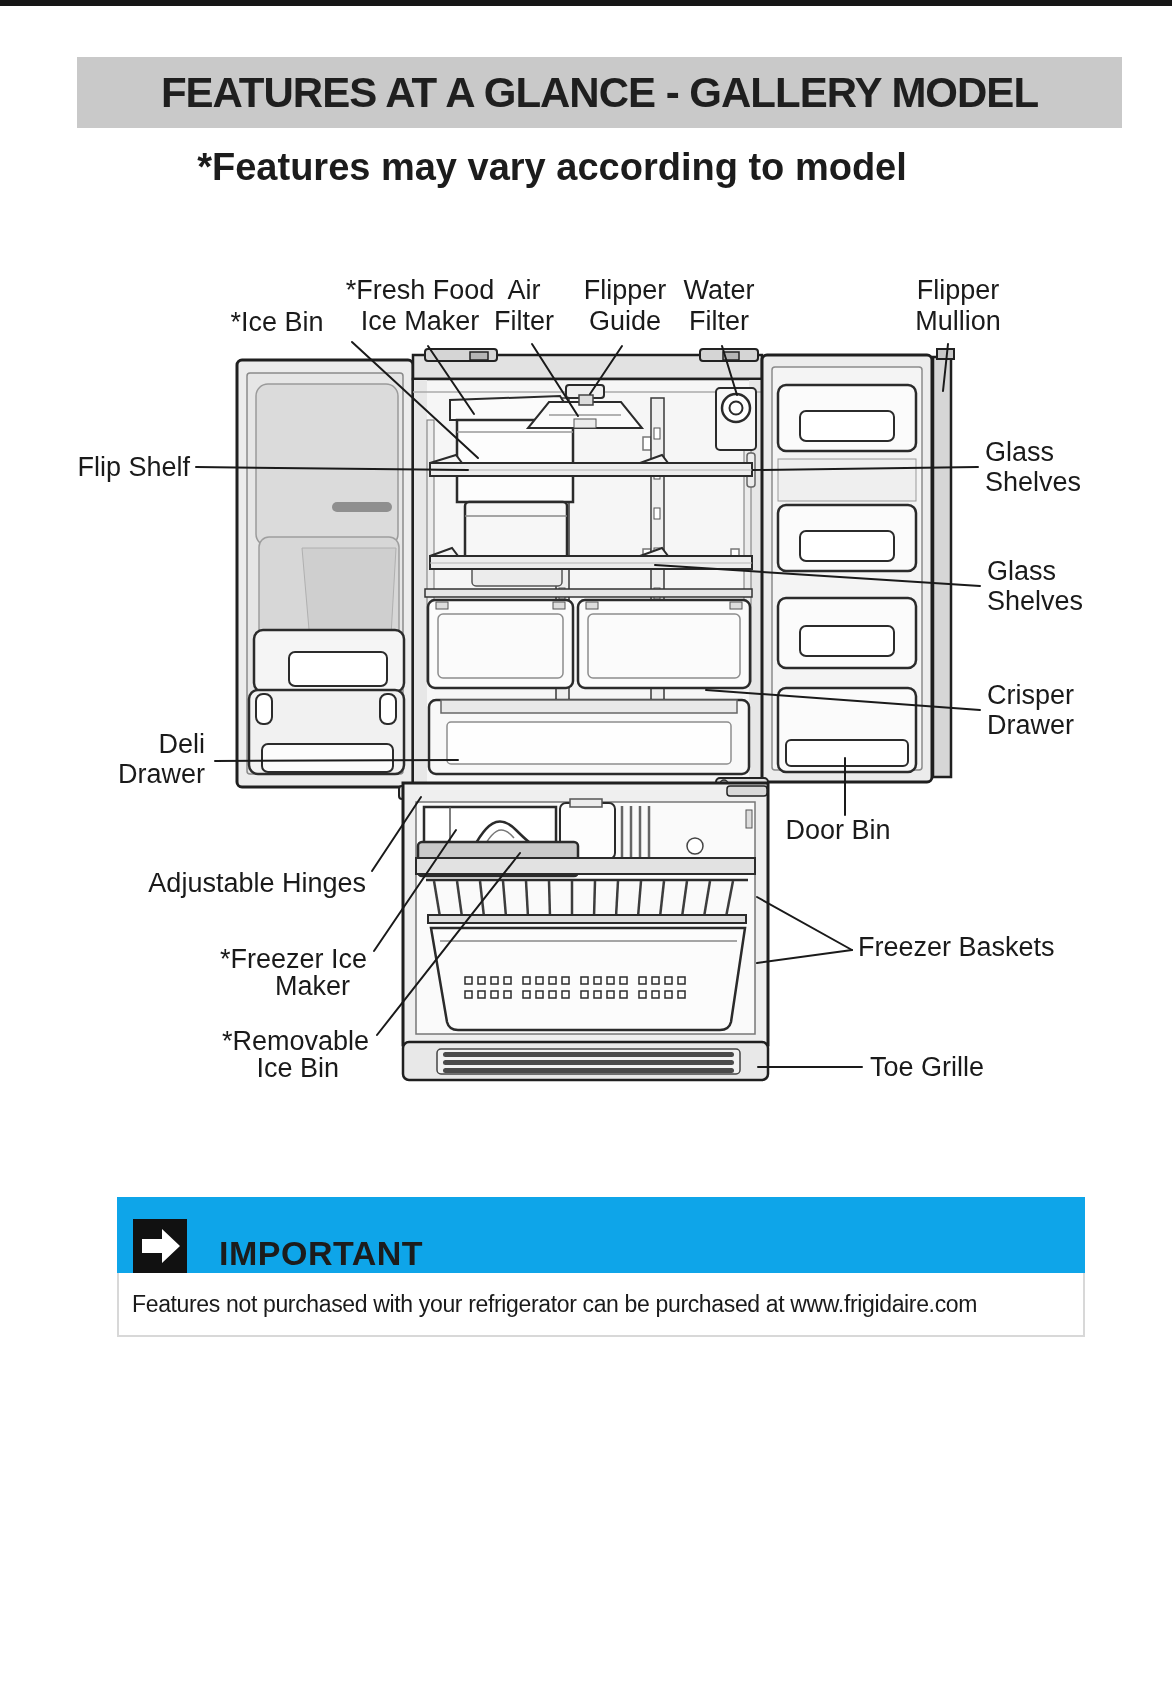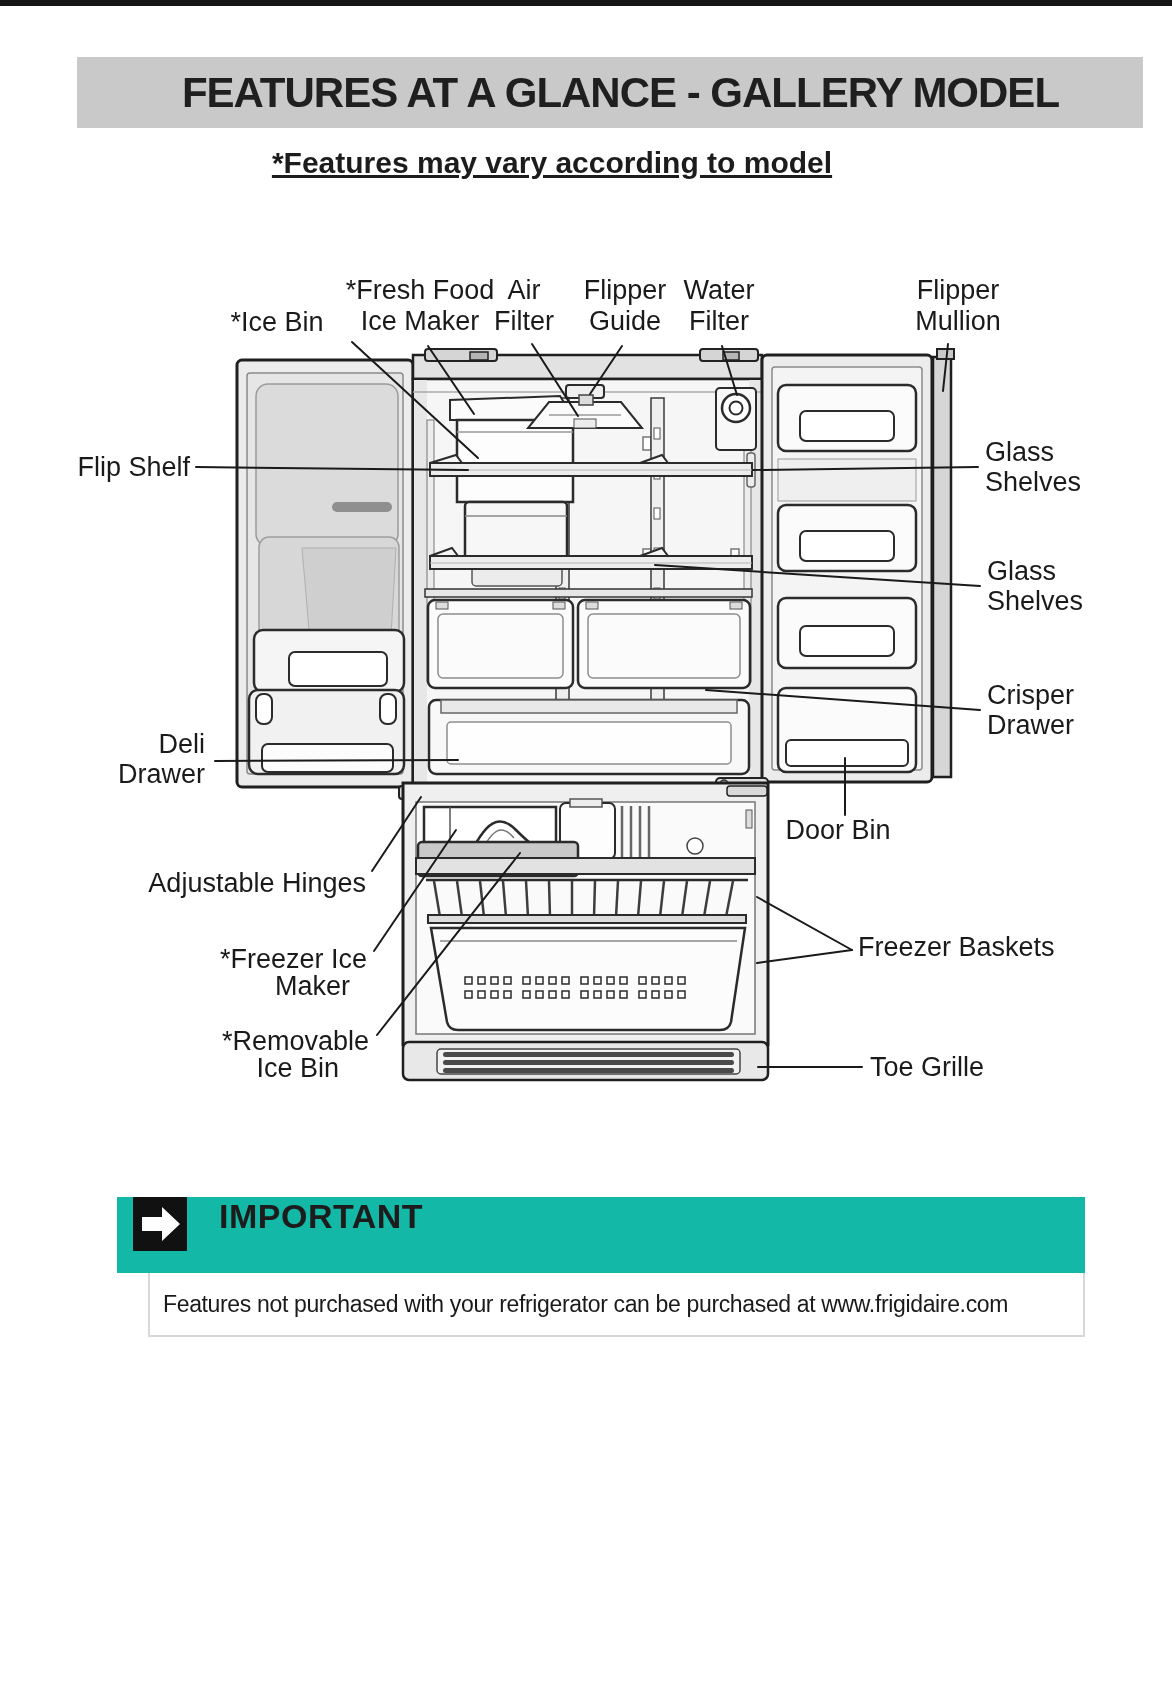--- a/index.html
+++ b/index.html
@@ -1,31 +1,31 @@
 <!DOCTYPE html>
 <html><head>
 <meta charset="utf-8">
 <style>
   html,body{margin:0;padding:0;background:#ffffff;}
   .page{position:relative;width:1172px;height:1707px;background:#ffffff;overflow:hidden;
         font-family:"Liberation Sans", sans-serif;color:#1c1c1c;}
   .top-strip{position:absolute;left:0;top:0;width:1172px;height:6px;background:#161616;}
   .title-bar{position:absolute;left:77px;top:57px;width:1045px;height:71px;background:#c9c9c9;
-             display:flex;align-items:center;justify-content:center;padding-left:21px;}
+             display:flex;align-items:center;justify-content:center;}
   .title-bar h1{margin:0;font-size:42px;font-weight:bold;letter-spacing:-1px;color:#1f1f1f;white-space:nowrap;}
   .subtitle{position:absolute;left:77px;top:146px;width:950px;text-align:center;
-            font-size:30px;font-weight:bold;color:#1c1c1c;text-decoration:underline;}
+            font-size:38px;font-weight:bold;color:#1c1c1c;}
   .diagram{position:absolute;left:60px;top:250px;width:1045px;height:860px;}
   svg text{font-family:"Liberation Sans", sans-serif;font-size:27px;fill:#1a1a1a;}
   .important{position:absolute;left:117px;top:1197px;width:968px;}
-  .imp-header{height:76px;background:#14b8a6;display:flex;align-items:flex-start;}
+  .imp-header{height:76px;background:#0ea5e9;display:flex;align-items:flex-end;}
   .imp-icon{width:54px;height:54px;margin-left:16px;flex:0 0 auto;}
   .imp-header h2{margin:0 0 0 32px;font-size:34px;font-weight:bold;letter-spacing:.5px;color:#1c1c1c;}
   .imp-body{background:#ffffff;border:2px solid #d8d8d8;border-top:none;
-            padding:16px 12px 16px 13px;margin-left:31px;}
+            padding:16px 12px 16px 13px;}
   .imp-body .line{display:block;font-size:23px;letter-spacing:-0.35px;line-height:30px;color:#1a1a1a;white-space:nowrap;}
 </style>
 </head>
 <body>
 
 <div class="page">
   <div class="top-strip"></div>
 
   <div class="title-bar">
     <h1>FEATURES AT A GLANCE - GALLERY MODEL</h1>

